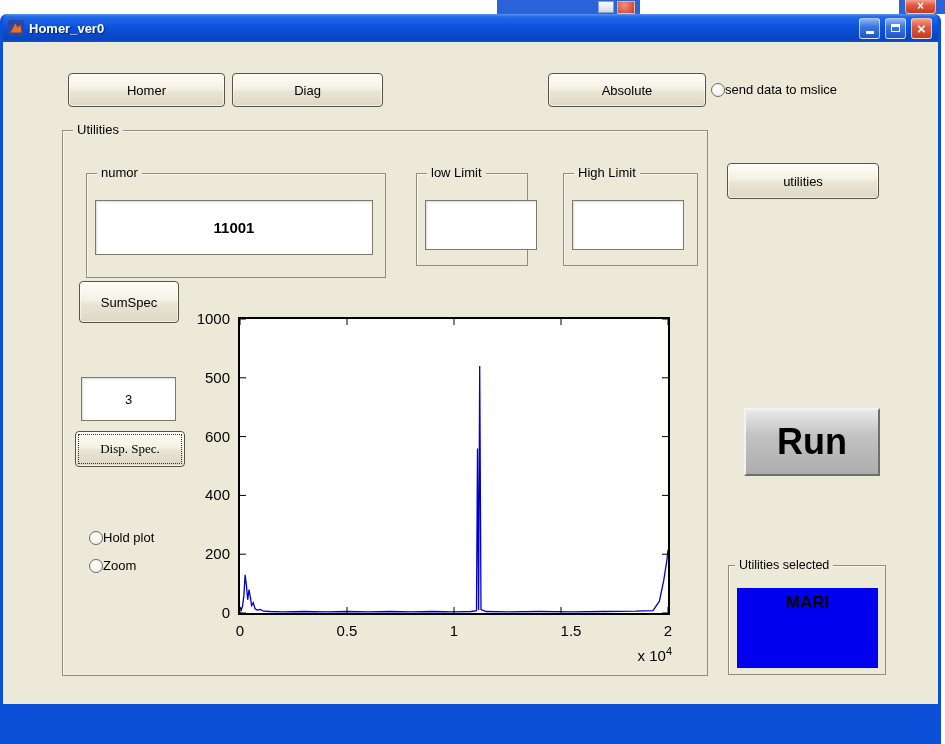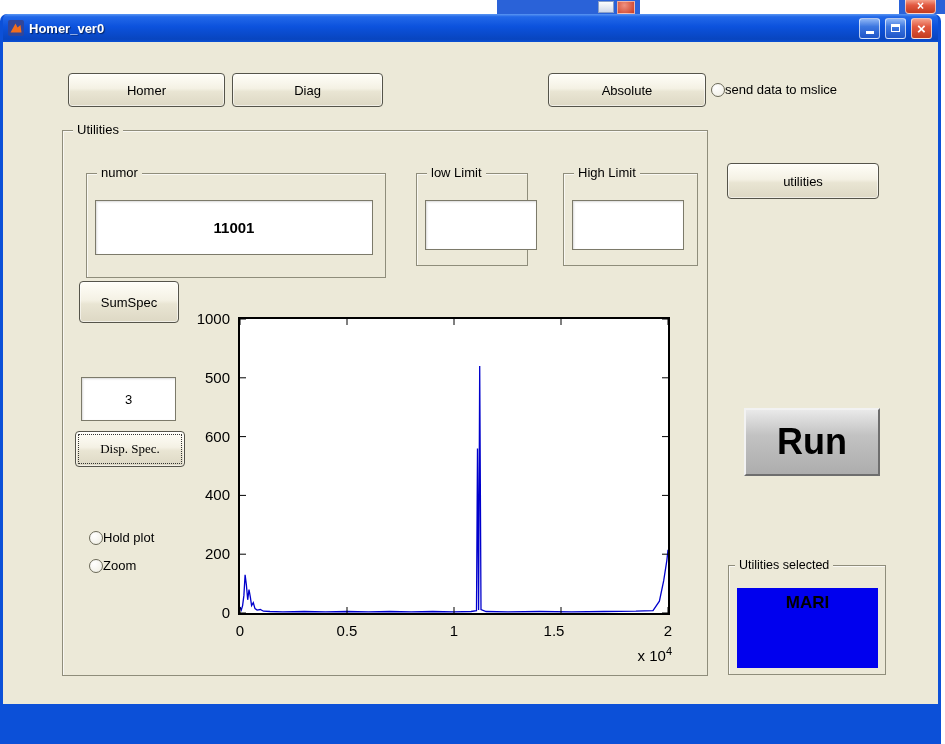--- a/index.html
+++ b/index.html
@@ -227,21 +227,21 @@
           <div class="tick-labels">
               <div class="ytick" style="top: 285px;">0</div>
               <div class="ytick" style="top: 226.2px;">200</div>
               <div class="ytick" style="top: 167.4px;">400</div>
               <div class="ytick" style="top: 108.6px;">600</div>
               <div class="ytick" style="top: 49.8px;">500</div>
               <div class="ytick" style="top: -9px;">1000</div>
               <div class="xtick" style="left: 0px;">0</div>
               <div class="xtick" style="left: 107px;">0.5</div>
               <div class="xtick" style="left: 214px;">1</div>
-              <div class="xtick" style="left: 314px;">1.5</div>
+              <div class="xtick" style="left: 331px;">1.5</div>
               <div class="xtick" style="left: 428px;">2</div>
             </div>
           <div class="x-exp"><span>x 10</span><sup>4</sup></div>
         </div>
       </div>
 
       <button class="xp-btn btn-utilities">utilities</button>
       <button class="run-btn">Run</button>
 
       <div class="groupbox gb-instr">

